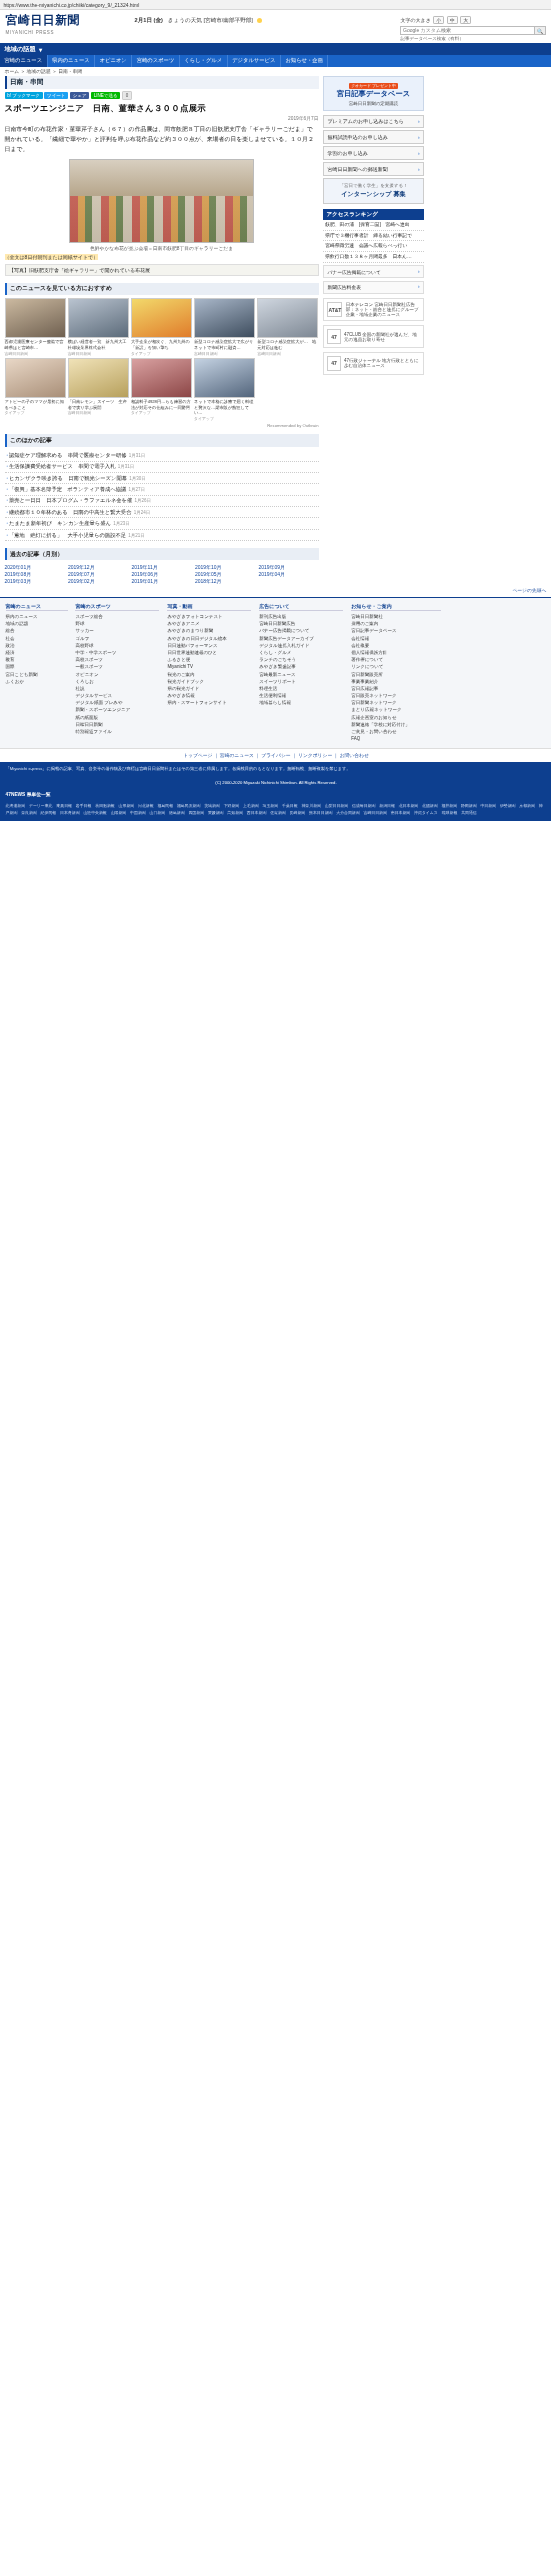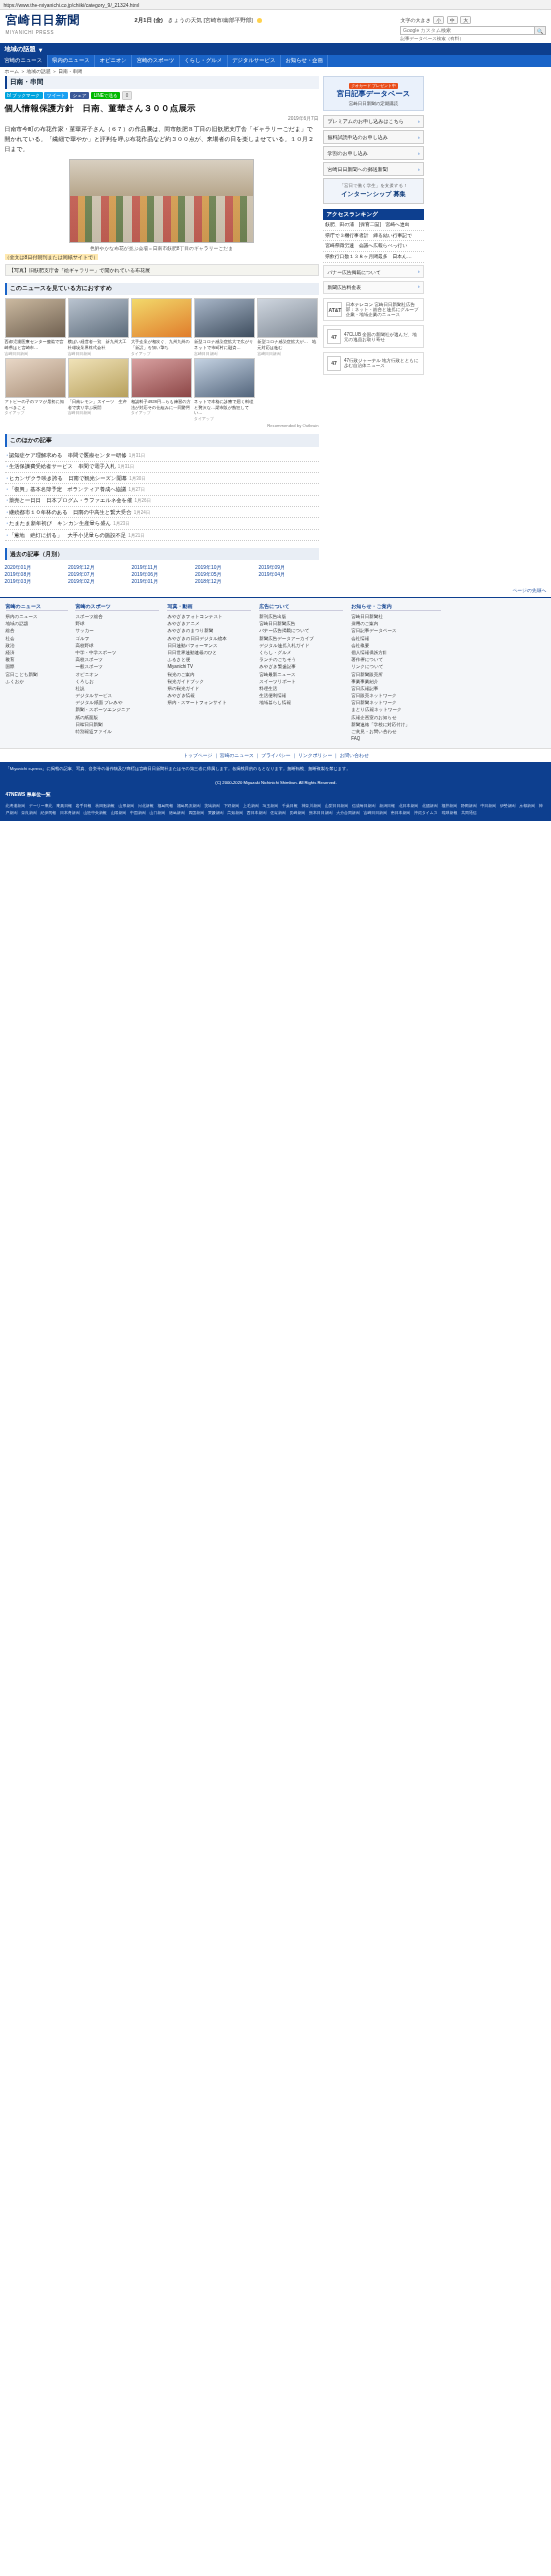--- a/index.html
+++ b/index.html
@@ -278,21 +278,21 @@
       <div class="cat-title">日南・串間</div>
 
       <div class="share-row">
         <span class="sbtn sb-hb">b! ブックマーク</span>
         <span class="sbtn sb-tw">ツイート</span>
         <span class="sbtn sb-fb">シェア</span>
         <span class="sbtn sb-line">LINEで送る</span>
         <span class="sbtn sb-cnt">0</span>
       </div>
 
-      <div class="article-title">個人情報保護方針　日南、菫華さん３００点展示</div>
+      <div class="article-title">スポーツエンジニア　日南、菫華さん３００点展示</div>
       <div class="article-date">2019年6月7日</div>
       <div class="article-body">日南市今町の布花作家・菫華芹子さん（６７）の作品展は、同市飫肥８丁目の旧飫肥支庁舎「ギャラリーごだま」で開かれている。「繊細で華やか」と評判を呼ぶ布花作品など約３００点が、来場者の目を楽しませている。１０月２日まで。</div>
 
       <div class="photo-box"></div>
       <div class="photo-cap">色鮮やかな布花が並ぶ会場＝日南市飫肥8丁目のギャラリーごだま</div>
 
       <div class="note-line"><span class="hl">（全文は8日付朝刊または同紙サイトで）</span></div>
 
       <div class="photo-link">【写真】旧飫肥支庁舎「絵ギャラリー」で開かれている布花展</div>
 

